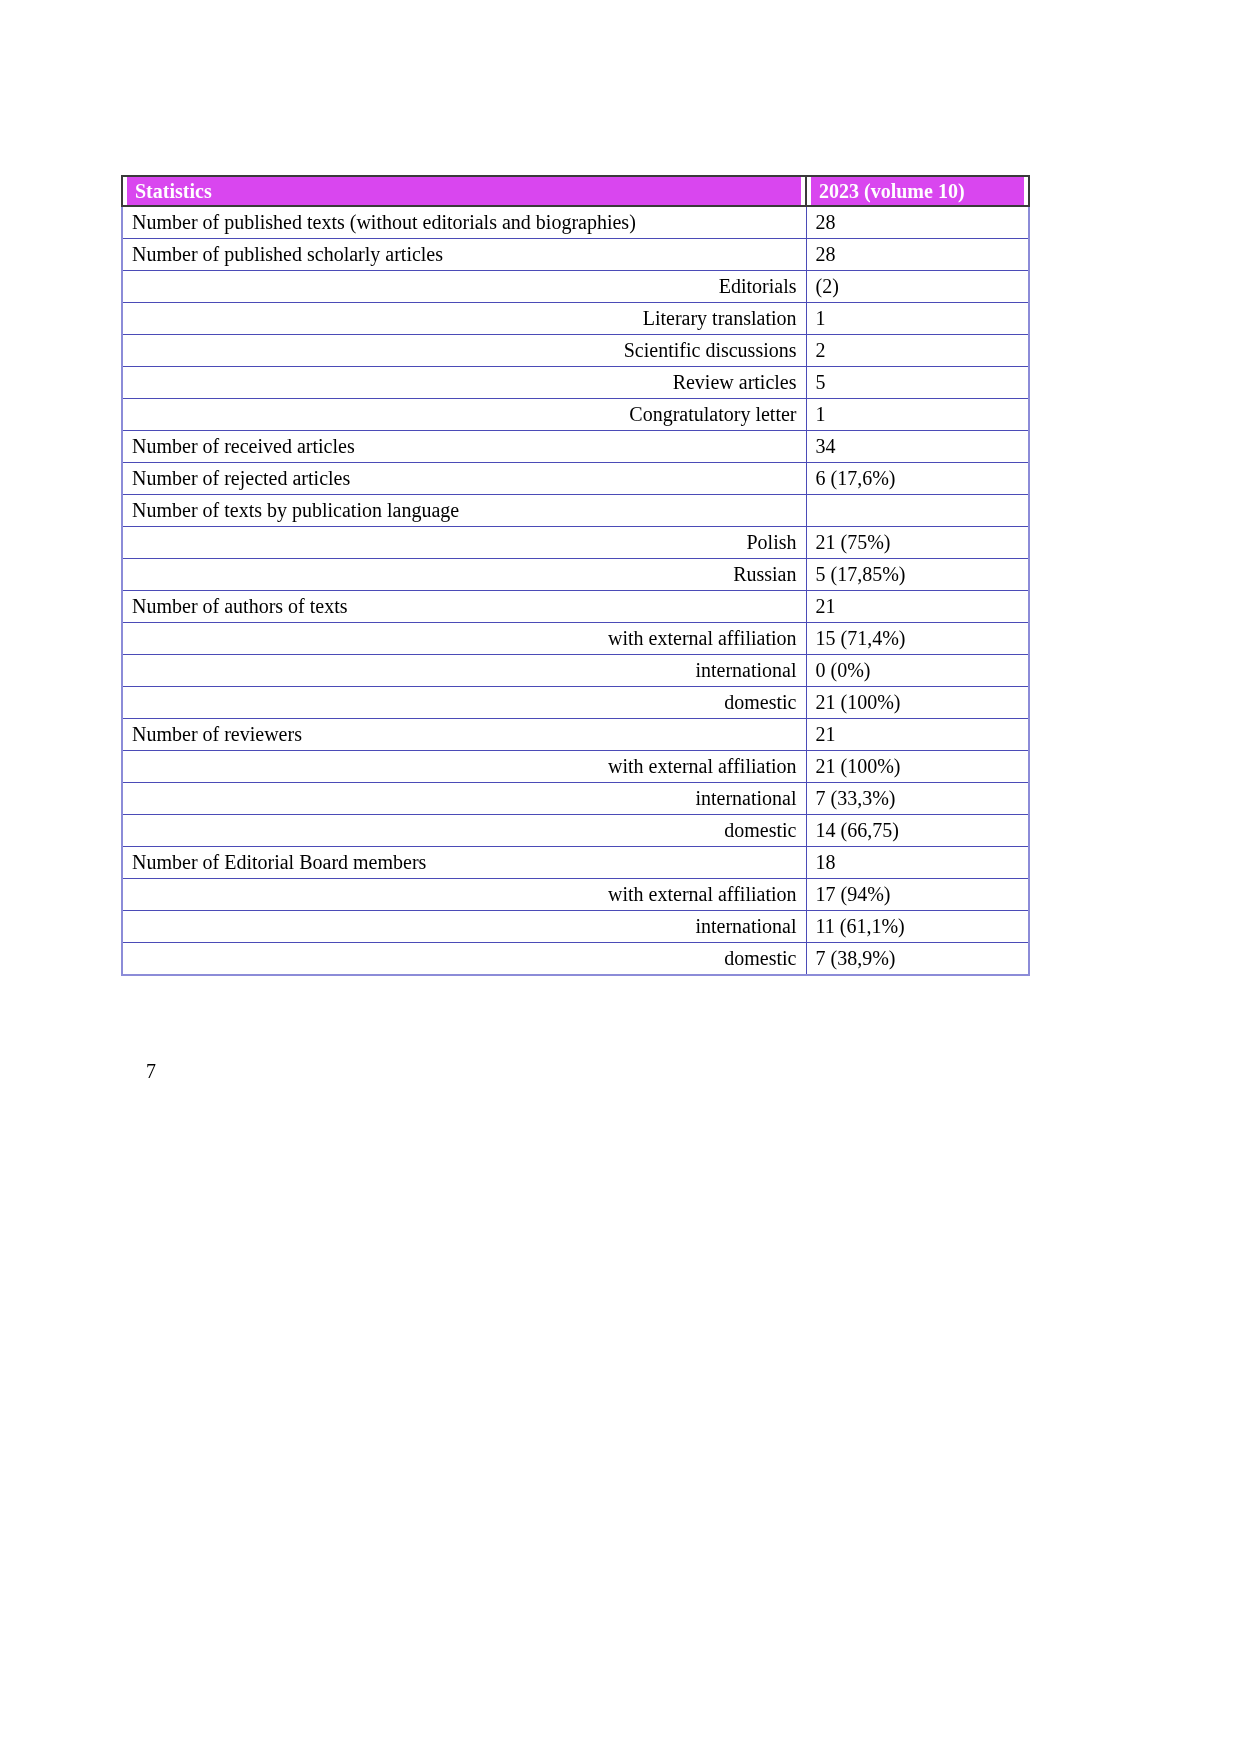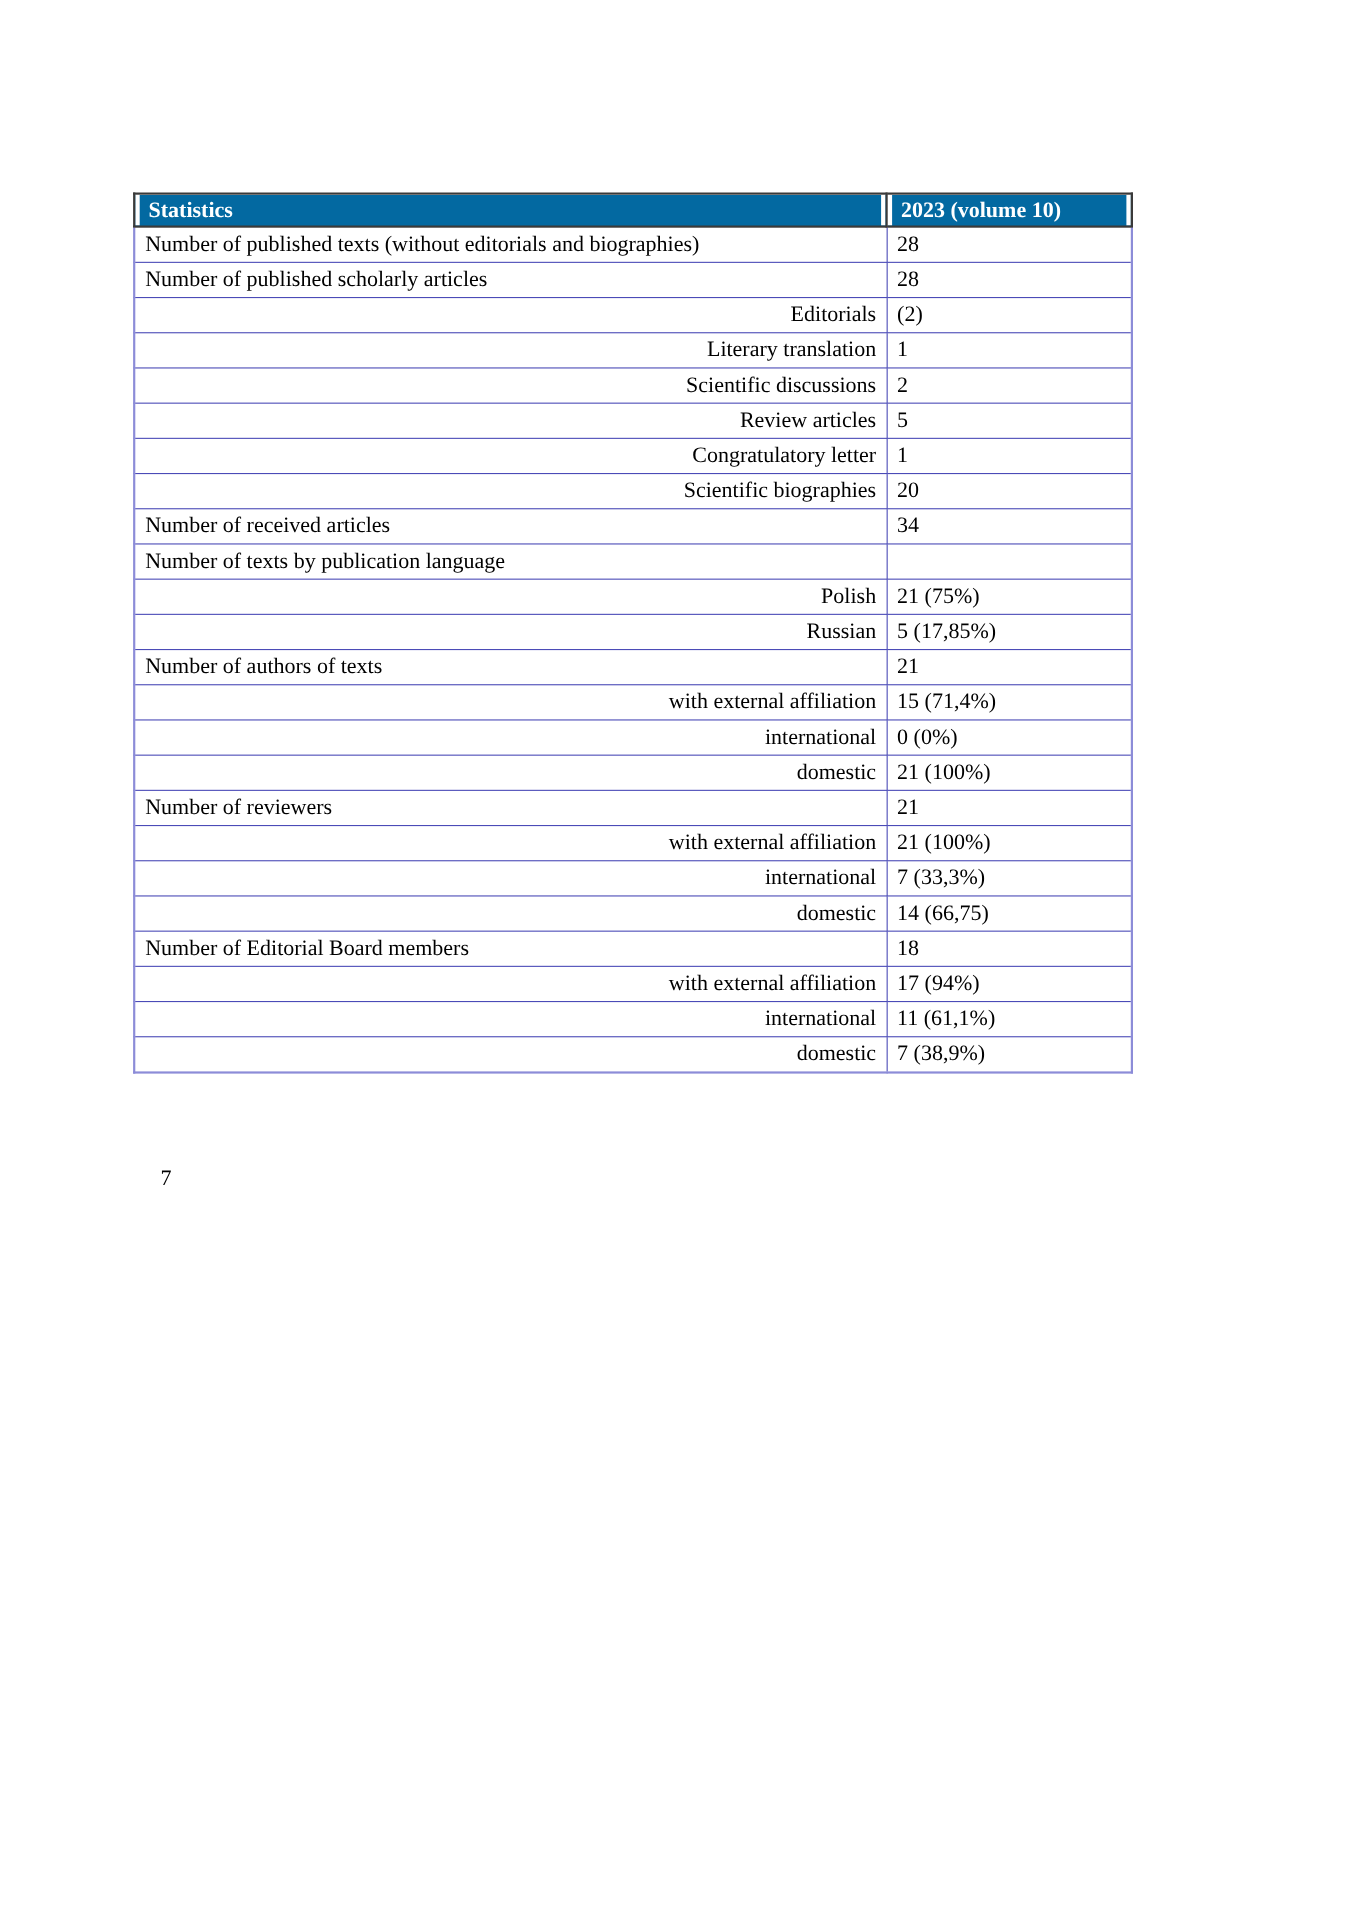--- a/index.html
+++ b/index.html
@@ -20,21 +20,21 @@
     top: 175px;
     width: 907px;
     border-collapse: collapse;
     table-layout: fixed;
     border: 2px solid #8c8cd8;
     font-size: 20px;
   }
   .col-label { width: 684px; }
   .col-value { width: 223px; }
   .stats-table th {
-    background: #0369a1;
+    background: #d946ef;
     color: #ffffff;
     font-weight: bold;
     text-align: left;
     height: 26px;
     padding: 1px 12px;
     border: 2px solid #3a3a3a;
     box-shadow: inset 4px 0 0 #ffffff, inset -4px 0 0 #ffffff;
     font-size: 20px;
     vertical-align: middle;
     white-space: nowrap;
@@ -98,26 +98,26 @@
         </tr>
         <tr>
           <td class="align-right">Review articles</td>
           <td>5</td>
         </tr>
         <tr>
           <td class="align-right">Congratulatory letter</td>
           <td>1</td>
         </tr>
         <tr>
-          <td class="align-right">Scientific biographies</td>
-          <td>20</td>
+          <td>Number of received articles</td>
+          <td>34</td>
         </tr>
         <tr>
-          <td>Number of received articles</td>
-          <td>34</td>
+          <td>Number of rejected articles</td>
+          <td>6 (17,6%)</td>
         </tr>
         <tr>
           <td class="bold">Number of texts by publication language</td>
           <td></td>
         </tr>
         <tr>
           <td class="align-right">Polish</td>
           <td>21 (75%)</td>
         </tr>
         <tr>

